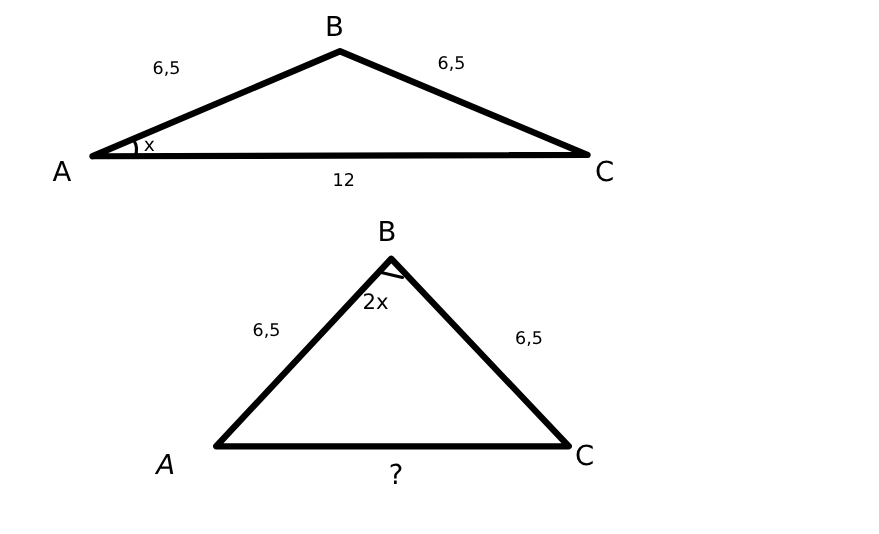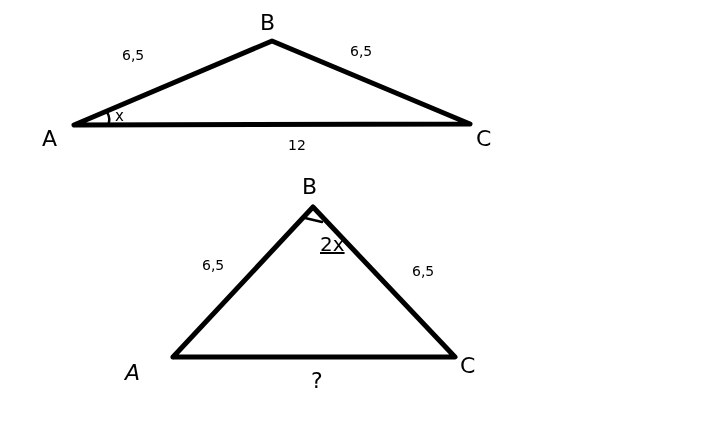--- a/index.html
+++ b/index.html
@@ -30,22 +30,22 @@
     <polyline points="173,357 313,207 455,357 173,357"></polyline>
     <path d="M305,218 L322,222" stroke-width="2.5"></path>
   </g>
 </svg>
 
 <span class="lbl" style="left:42px; top:128px;">A</span>
 <span class="lbl" style="left:260px; top:12px;">B</span>
 <span class="lbl" style="left:476px; top:128px;">C</span>
 <span class="lbl small" style="left:122px; top:48px;">6,5</span>
 <span class="lbl small" style="left:350px; top:44px;">6,5</span>
-<span class="lbl small" style="left:266px; top:138px;margin-left:22px;">12</span>
+<span class="lbl small" style="left:266px; top:138px;">12</span>
 <span class="lbl angle" style="left:115px; top:109px;">x</span>
 
 <span class="lbl" style="left:125px; top:362px; font-style:italic;">A</span>
 <span class="lbl" style="left:302px; top:176px;">B</span>
 <span class="lbl" style="left:460px; top:355px;">C</span>
 <span class="lbl small" style="left:202px; top:258px;">6,5</span>
 <span class="lbl small" style="left:412px; top:264px;">6,5</span>
 <span class="lbl" style="left:311px; top:370px;">?</span>
-<span class="lbl angle" style="left:320px; top:234px; font-size:20px;text-decoration:underline;">2x</span>
+<span class="lbl angle" style="left:290px; top:234px; font-size:17px;">2x</span>
 
 </body></html>

